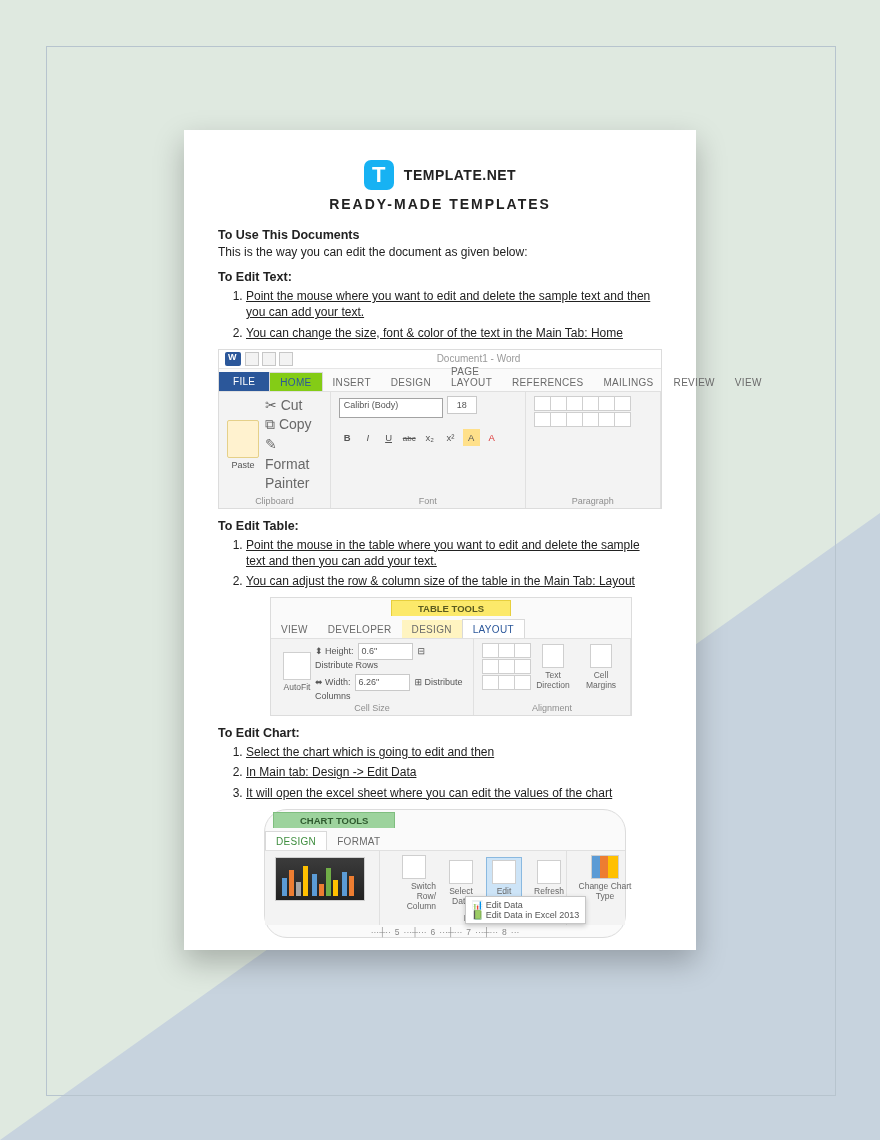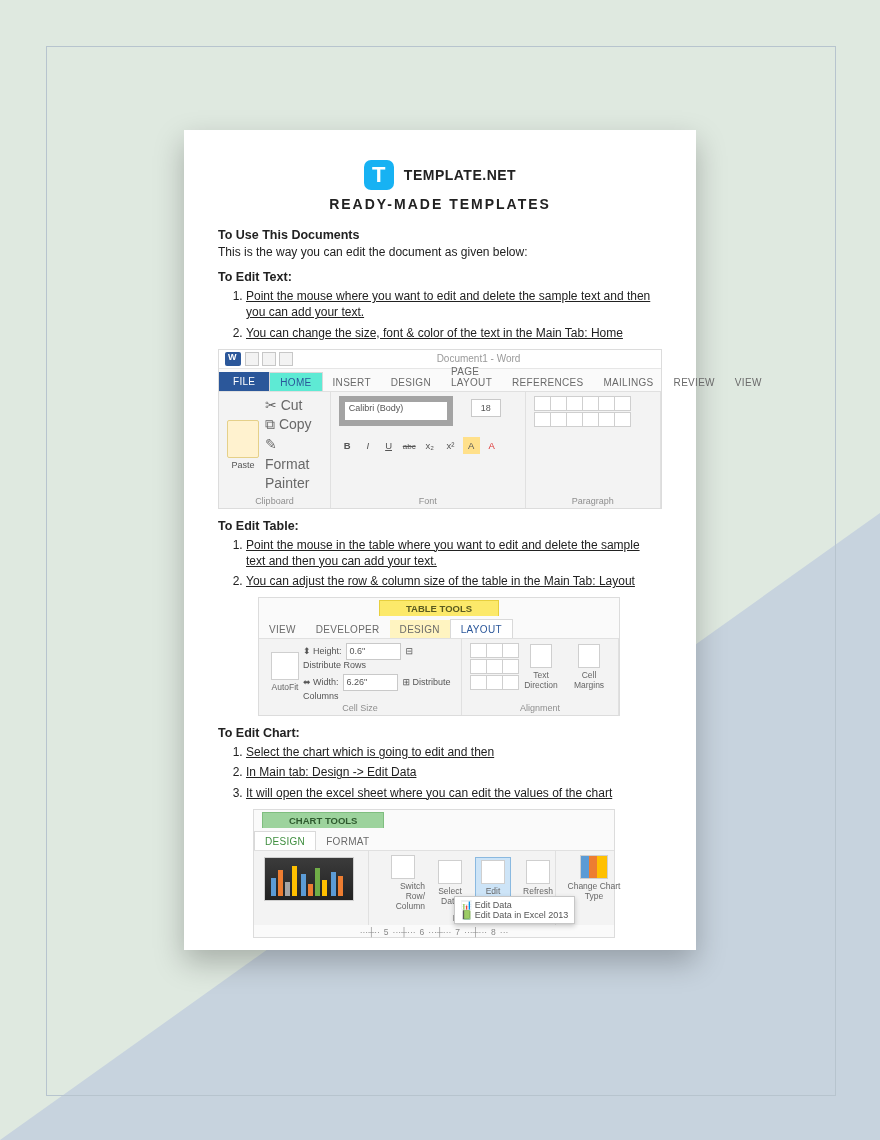--- a/index.html
+++ b/index.html
@@ -17,42 +17,42 @@
 ol.steps li{margin-bottom:4px;line-height:1.35;text-decoration:underline;}
 
 .ribbon{border:1px solid #dcdcdc;font-size:9.5px;color:#555;margin:4px 0 10px 0;background:#fafafa;}
 .rb1-top{display:flex;align-items:center;height:18px;background:#fff;border-bottom:1px solid #e6e6e6;}
 .word-icon{width:16px;height:14px;background:#2b579a;border-radius:2px;margin:0 4px 0 6px;position:relative;}
 .word-icon::after{content:"W";color:#fff;font-size:9px;font-weight:700;position:absolute;left:3px;top:0;}
 .qat{width:12px;height:12px;border:1px solid #c7c7c7;margin-right:3px;background:#f3f3f3;}
 .doc-title{flex:1;text-align:center;color:#9a9a9a;font-size:10px;}
 .rb-tabs{display:flex;height:22px;align-items:flex-end;}
 .rb-tab{padding:4px 10px 3px 10px;font-size:10px;color:#6a6a6a;letter-spacing:0.3px;}
-.rb-tab.active{background:#5eead4;border:1px solid #d9d9d9;border-bottom:none;color:#2b579a;}
+.rb-tab.active{background:#84cc16;border:1px solid #d9d9d9;border-bottom:none;color:#2b579a;}
 .rb-tab.file{background:#2b579a;color:#fff;padding:4px 14px;}
 .rb-body{display:flex;background:#f3f3f3;border-top:1px solid #e0e0e0;}
 .rb-group{border-right:1px solid #e0e0e0;padding:4px 8px 2px 8px;display:flex;flex-direction:column;justify-content:space-between;min-height:66px;}
 .rb-group-label{text-align:center;color:#8f8f8f;font-size:9px;margin-top:2px;}
 .paste-btn{width:30px;height:36px;background:#fff2cf;border:1px solid #e5d089;border-radius:2px;margin-bottom:2px;}
 .clip-sub{font-size:14px;color:#686868;line-height:1.4;}
-.fontbox{width:94px;height:16px;border:6px solid #a3a3a3;background:#fff;font-size:9px;padding:1px 4px;margin-right:18px;display:inline-block;}
+.fontbox{width:94px;height:16px;border:1px solid #a3a3a3;background:#fff;font-size:9px;padding:1px 4px;margin-right:4px;display:inline-block;}
 .sizebox{width:28px;height:16px;border:1px solid #c9c9c9;background:#fff;display:inline-block;font-size:9px;text-align:center;line-height:16px;}
 .fmt-btn{display:inline-block;width:15px;height:15px;text-align:center;line-height:15px;border:1px solid transparent;margin-right:1px;color:#555;}
 .para-grid{display:grid;grid-template-columns:repeat(6,15px);gap:1px;}
 .para-grid span{width:15px;height:13px;border:1px solid #cfcfcf;background:#fff;}
 
 .rb2-top{display:flex;justify-content:center;height:18px;align-items:flex-end;}
 .tabletools{background:#fce96a;padding:2px 26px;font-size:9.5px;font-weight:600;color:#5a5a20;border:1px solid #e7cf3d;border-bottom:none;}
-.rb2{width:360px;margin-left:40px;}
+.rb2{width:360px;margin-left:52px;}
 .spin{display:inline-block;width:50px;height:15px;border:1px solid #c9c9c9;background:#fff;font-size:9px;line-height:15px;padding-left:3px;margin-left:4px;}
 .ico-box{width:26px;height:26px;border:1px solid #cfcfcf;background:#fff;margin-bottom:2px;}
 .vstack{display:flex;flex-direction:column;align-items:center;font-size:8.5px;color:#666;margin:0 4px;}
 .hstack{display:flex;align-items:center;}
 
-.rb3{width:360px;margin-left:35px;}
+.rb3{width:360px;margin-left:46px;border-radius:23px;}
 .charttools{background:#9dd39d;padding:2px 26px;font-size:9.5px;font-weight:600;color:#2e5a2e;border:1px solid #7fbe7f;border-bottom:none;}
 .chart-preview{width:88px;height:42px;border:1px solid #cfcfcf;background:linear-gradient(#3b3b3b,#222);margin:2px 6px 2px 2px;position:relative;}
 .bar{position:absolute;bottom:4px;width:5px;}
 .dropdown{position:absolute;background:#fff;border:1px solid #c7c7c7;box-shadow:0 2px 5px rgba(0,0,0,0.2);font-size:9px;padding:3px 6px;white-space:nowrap;}
 .scale-row{text-align:center;font-size:8.5px;color:#888;margin-top:2px;}
 .scale-row span{margin:0 4px;}
 </style>
 </head>
 <body>
 

